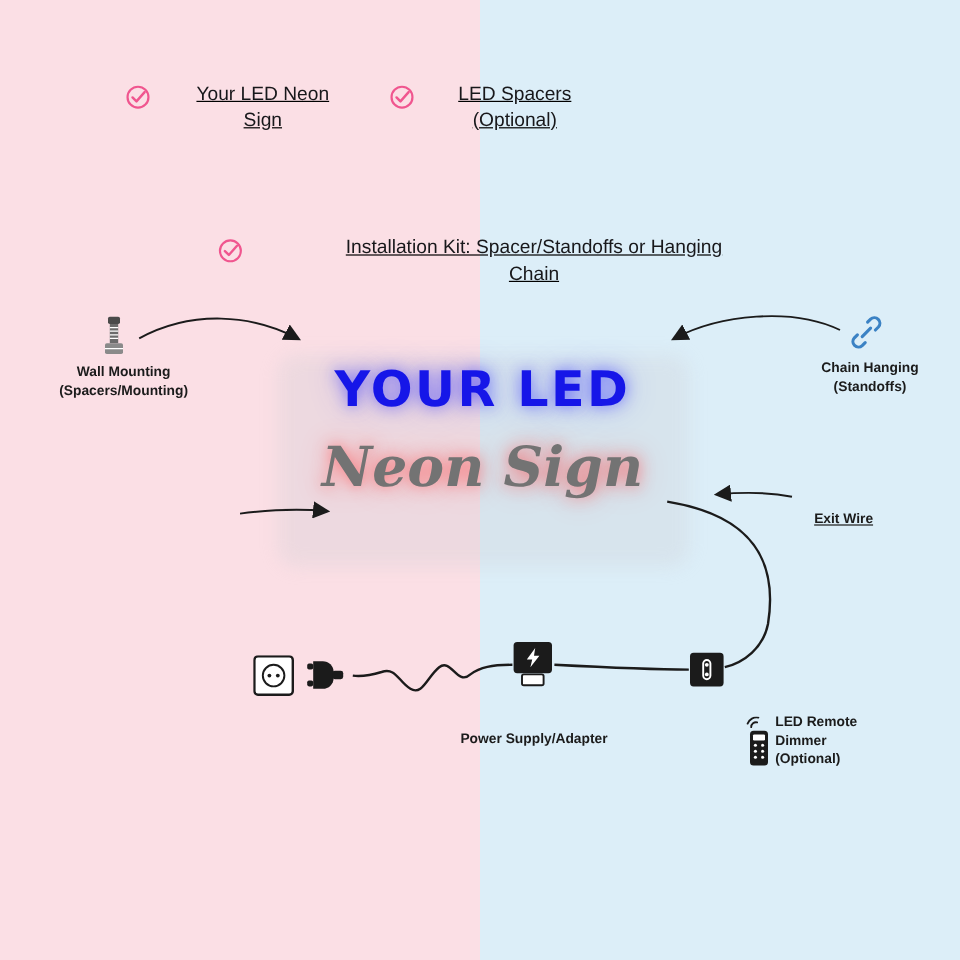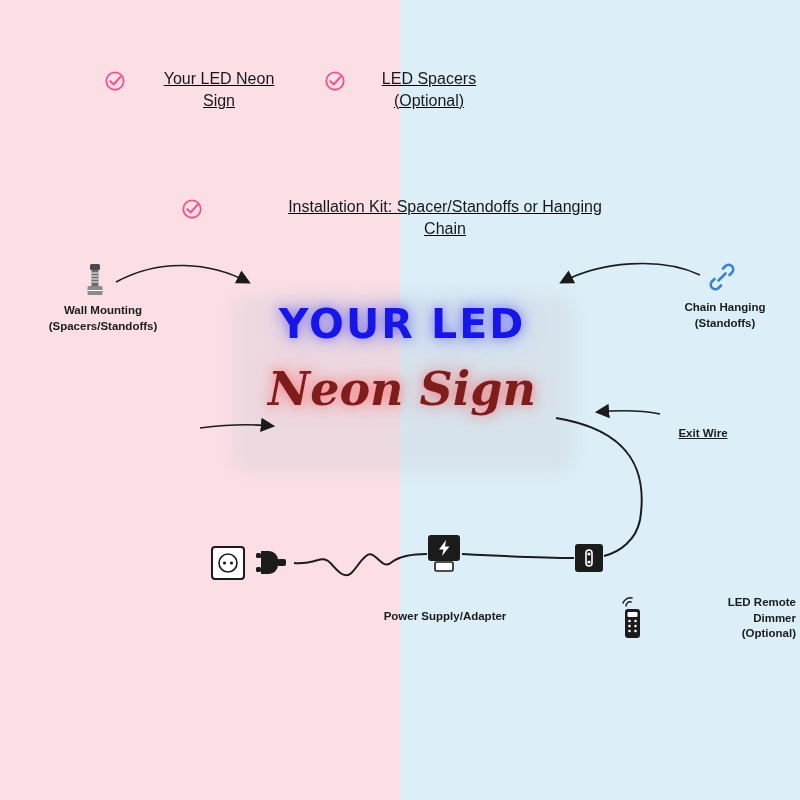--- a/index.html
+++ b/index.html
@@ -98,21 +98,21 @@
   }
   .neon-line2 {
     position: absolute;
     left: 0; top: 74px;
     width: 360px;
     text-align: center;
     font-family: "DejaVu Serif", serif;
     font-style: italic;
     font-weight: 700;
     font-size: 46px;
-    color: #7f1d1d;
+    color: #737373;
     text-shadow: 0 0 12px rgba(255,60,60,0.55), 0 0 26px rgba(255,80,80,0.32);
   }
 
   svg.overlay {
     position: absolute;
     left: 0; top: 0;
     width: 800px;
     height: 800px;
     pointer-events: none;
   }
@@ -262,22 +262,22 @@
     <path d="M556 418 C 630 430, 648 470, 640 520 C 636 540, 620 552, 604 556" fill="none" stroke="#1b1b1b" stroke-width="2"></path>
 
     <path d="M574 558 C 545 558, 500 556, 462 554" fill="none" stroke="#1b1b1b" stroke-width="2"></path>
 
     <path d="M427 554 C 410 554, 400 556, 392 562 C 381 572, 376 548, 366 556 C 356 564, 352 580, 342 574 C 332 568, 330 556, 318 560 C 308 563, 302 564, 294 563" fill="none" stroke="#1b1b1b" stroke-width="2"></path>
 
     <path d="M634 594 L 640 600" fill="none" stroke="#1b1b1b" stroke-width="0"></path>
   </svg>
 
   <div class="callout" style="left:23px; top:303px; width:160px;">Wall Mounting
-(Spacers/Standoffs)</div>
+(Spacers/Mounting)</div>
   <div class="callout" style="left:650px; top:300px; width:150px;">Chain Hanging
 (Standoffs)</div>
   <div class="callout" style="left:658px; top:426px; width:90px;text-decoration:underline;">Exit Wire</div>
   <div class="callout" style="left:355px; top:609px; width:180px;">Power Supply/Adapter</div>
-  <div class="callout" style="left:646px; top:595px; width:150px; text-align:right;">LED Remote
+  <div class="callout" style="left:646px; top:595px; width:150px; text-align:left;">LED Remote
 Dimmer
 (Optional)</div>
 
 </div>
 
 </body></html>

